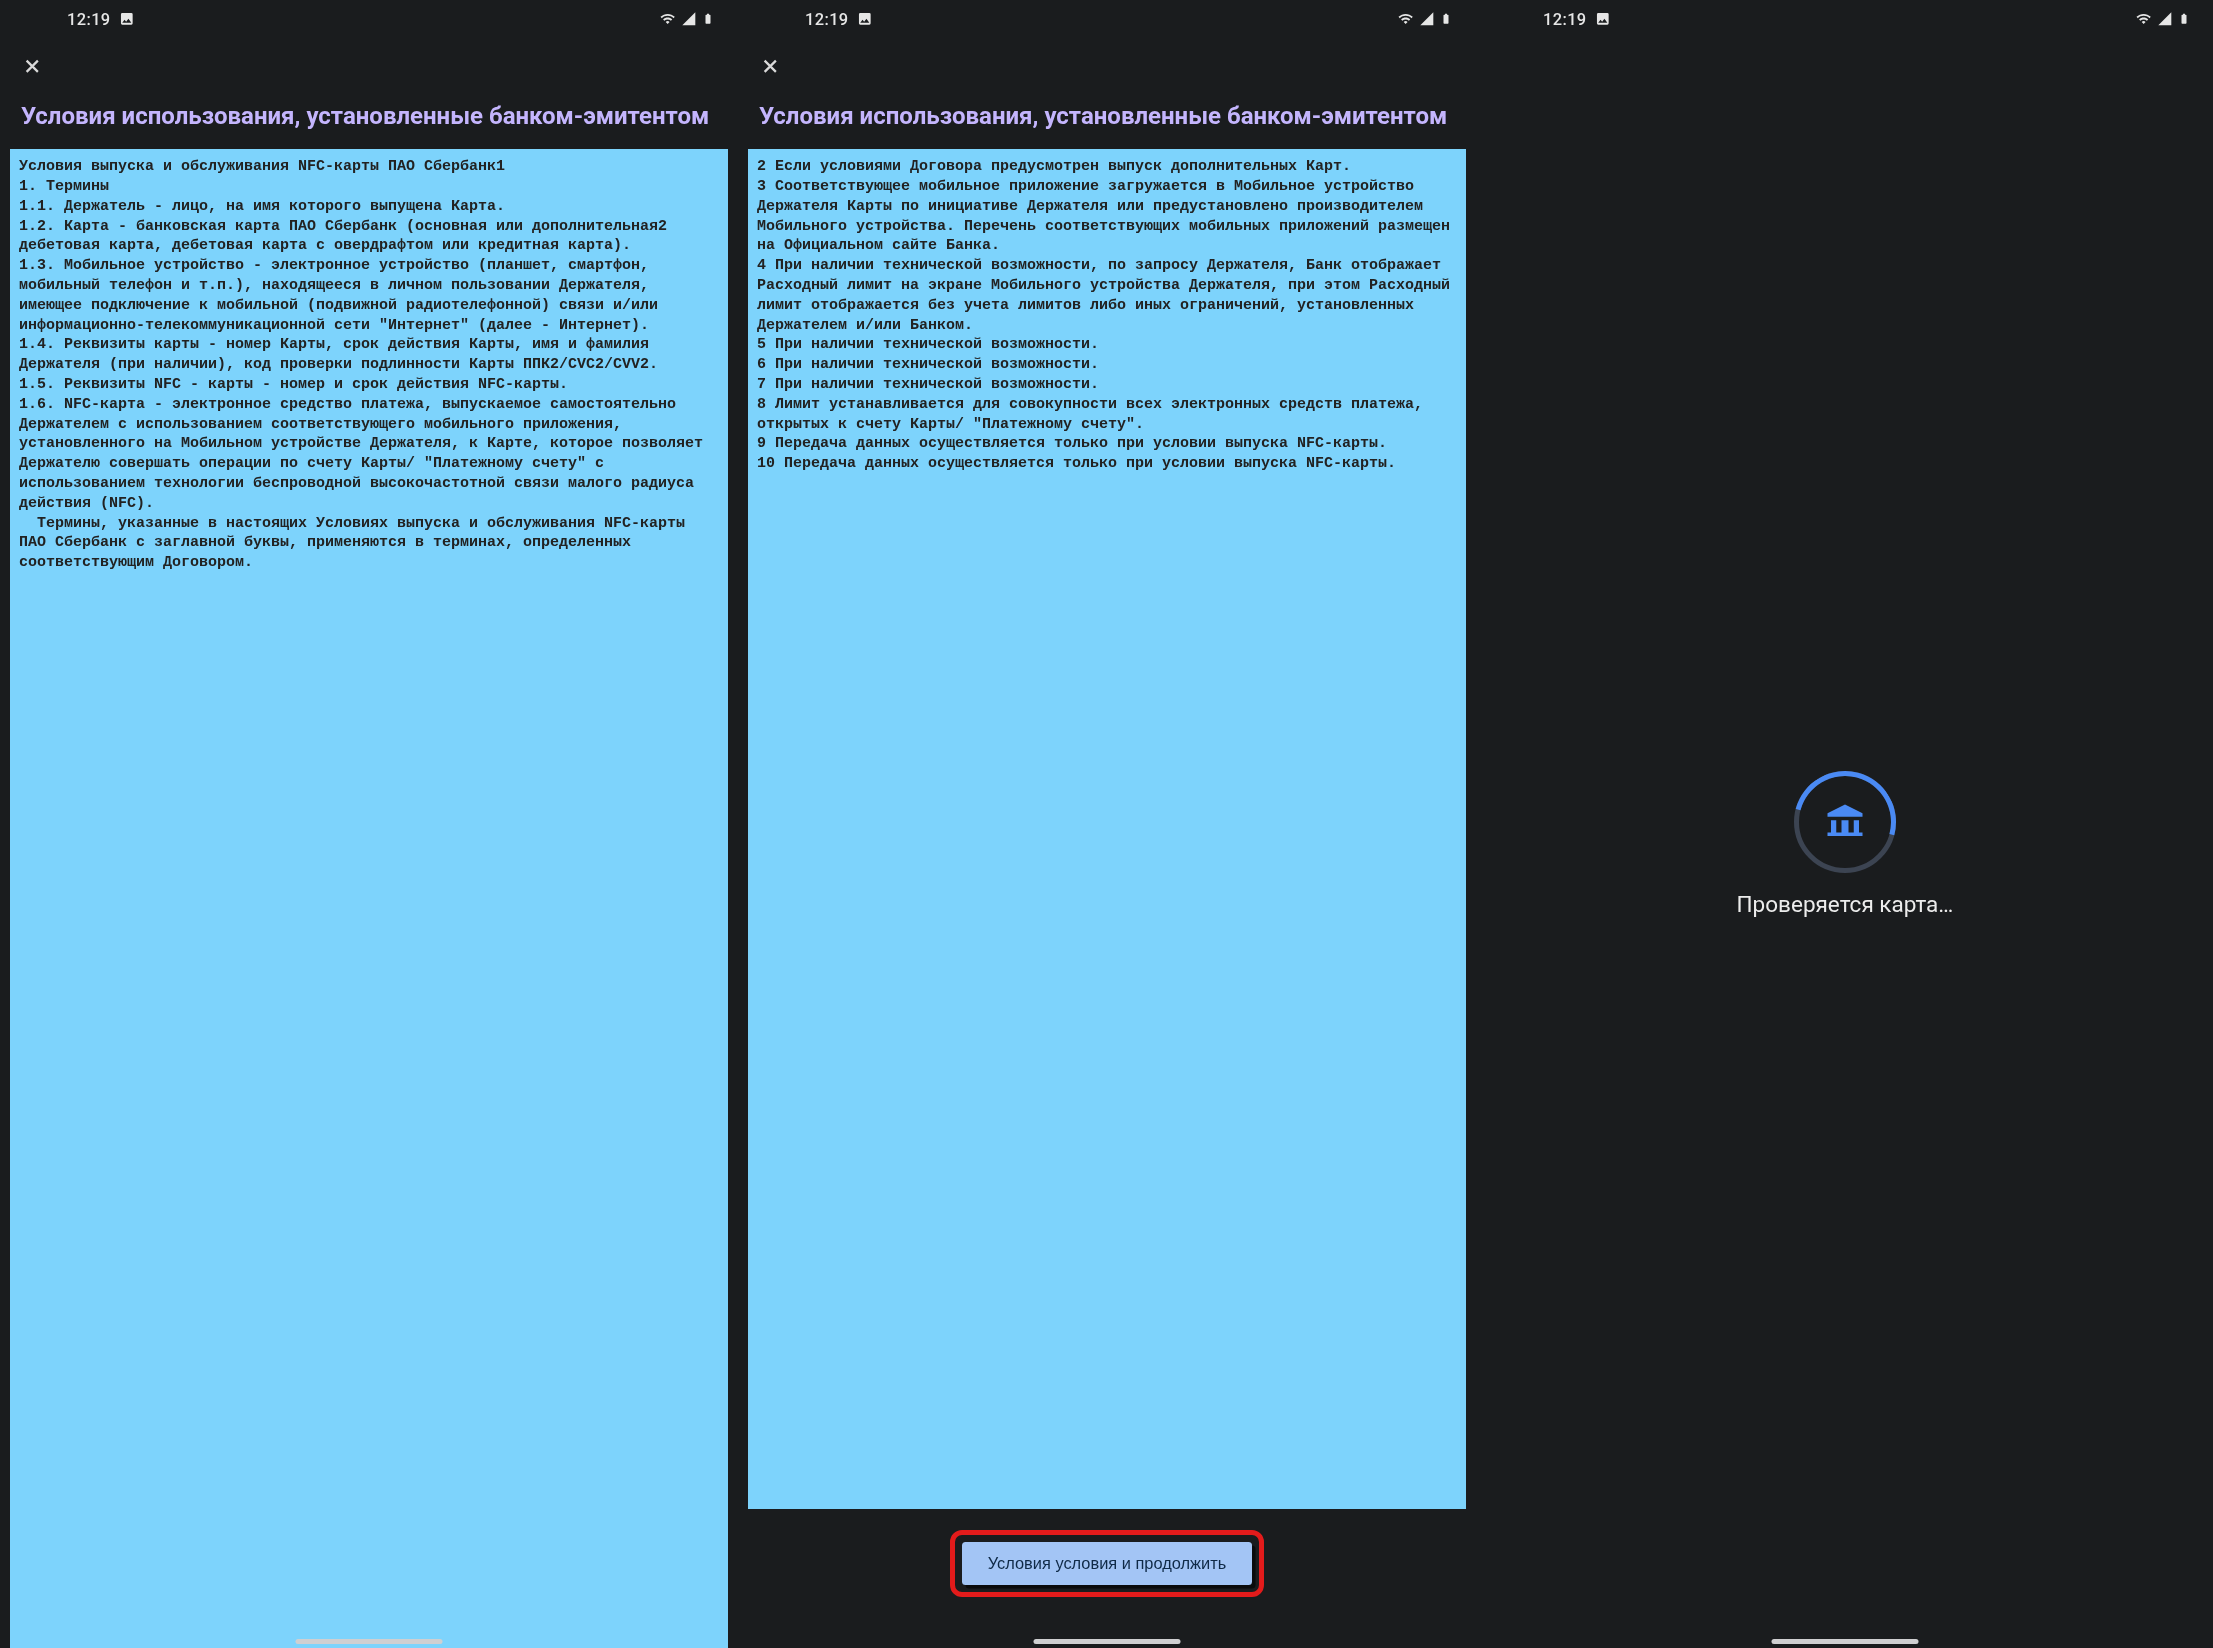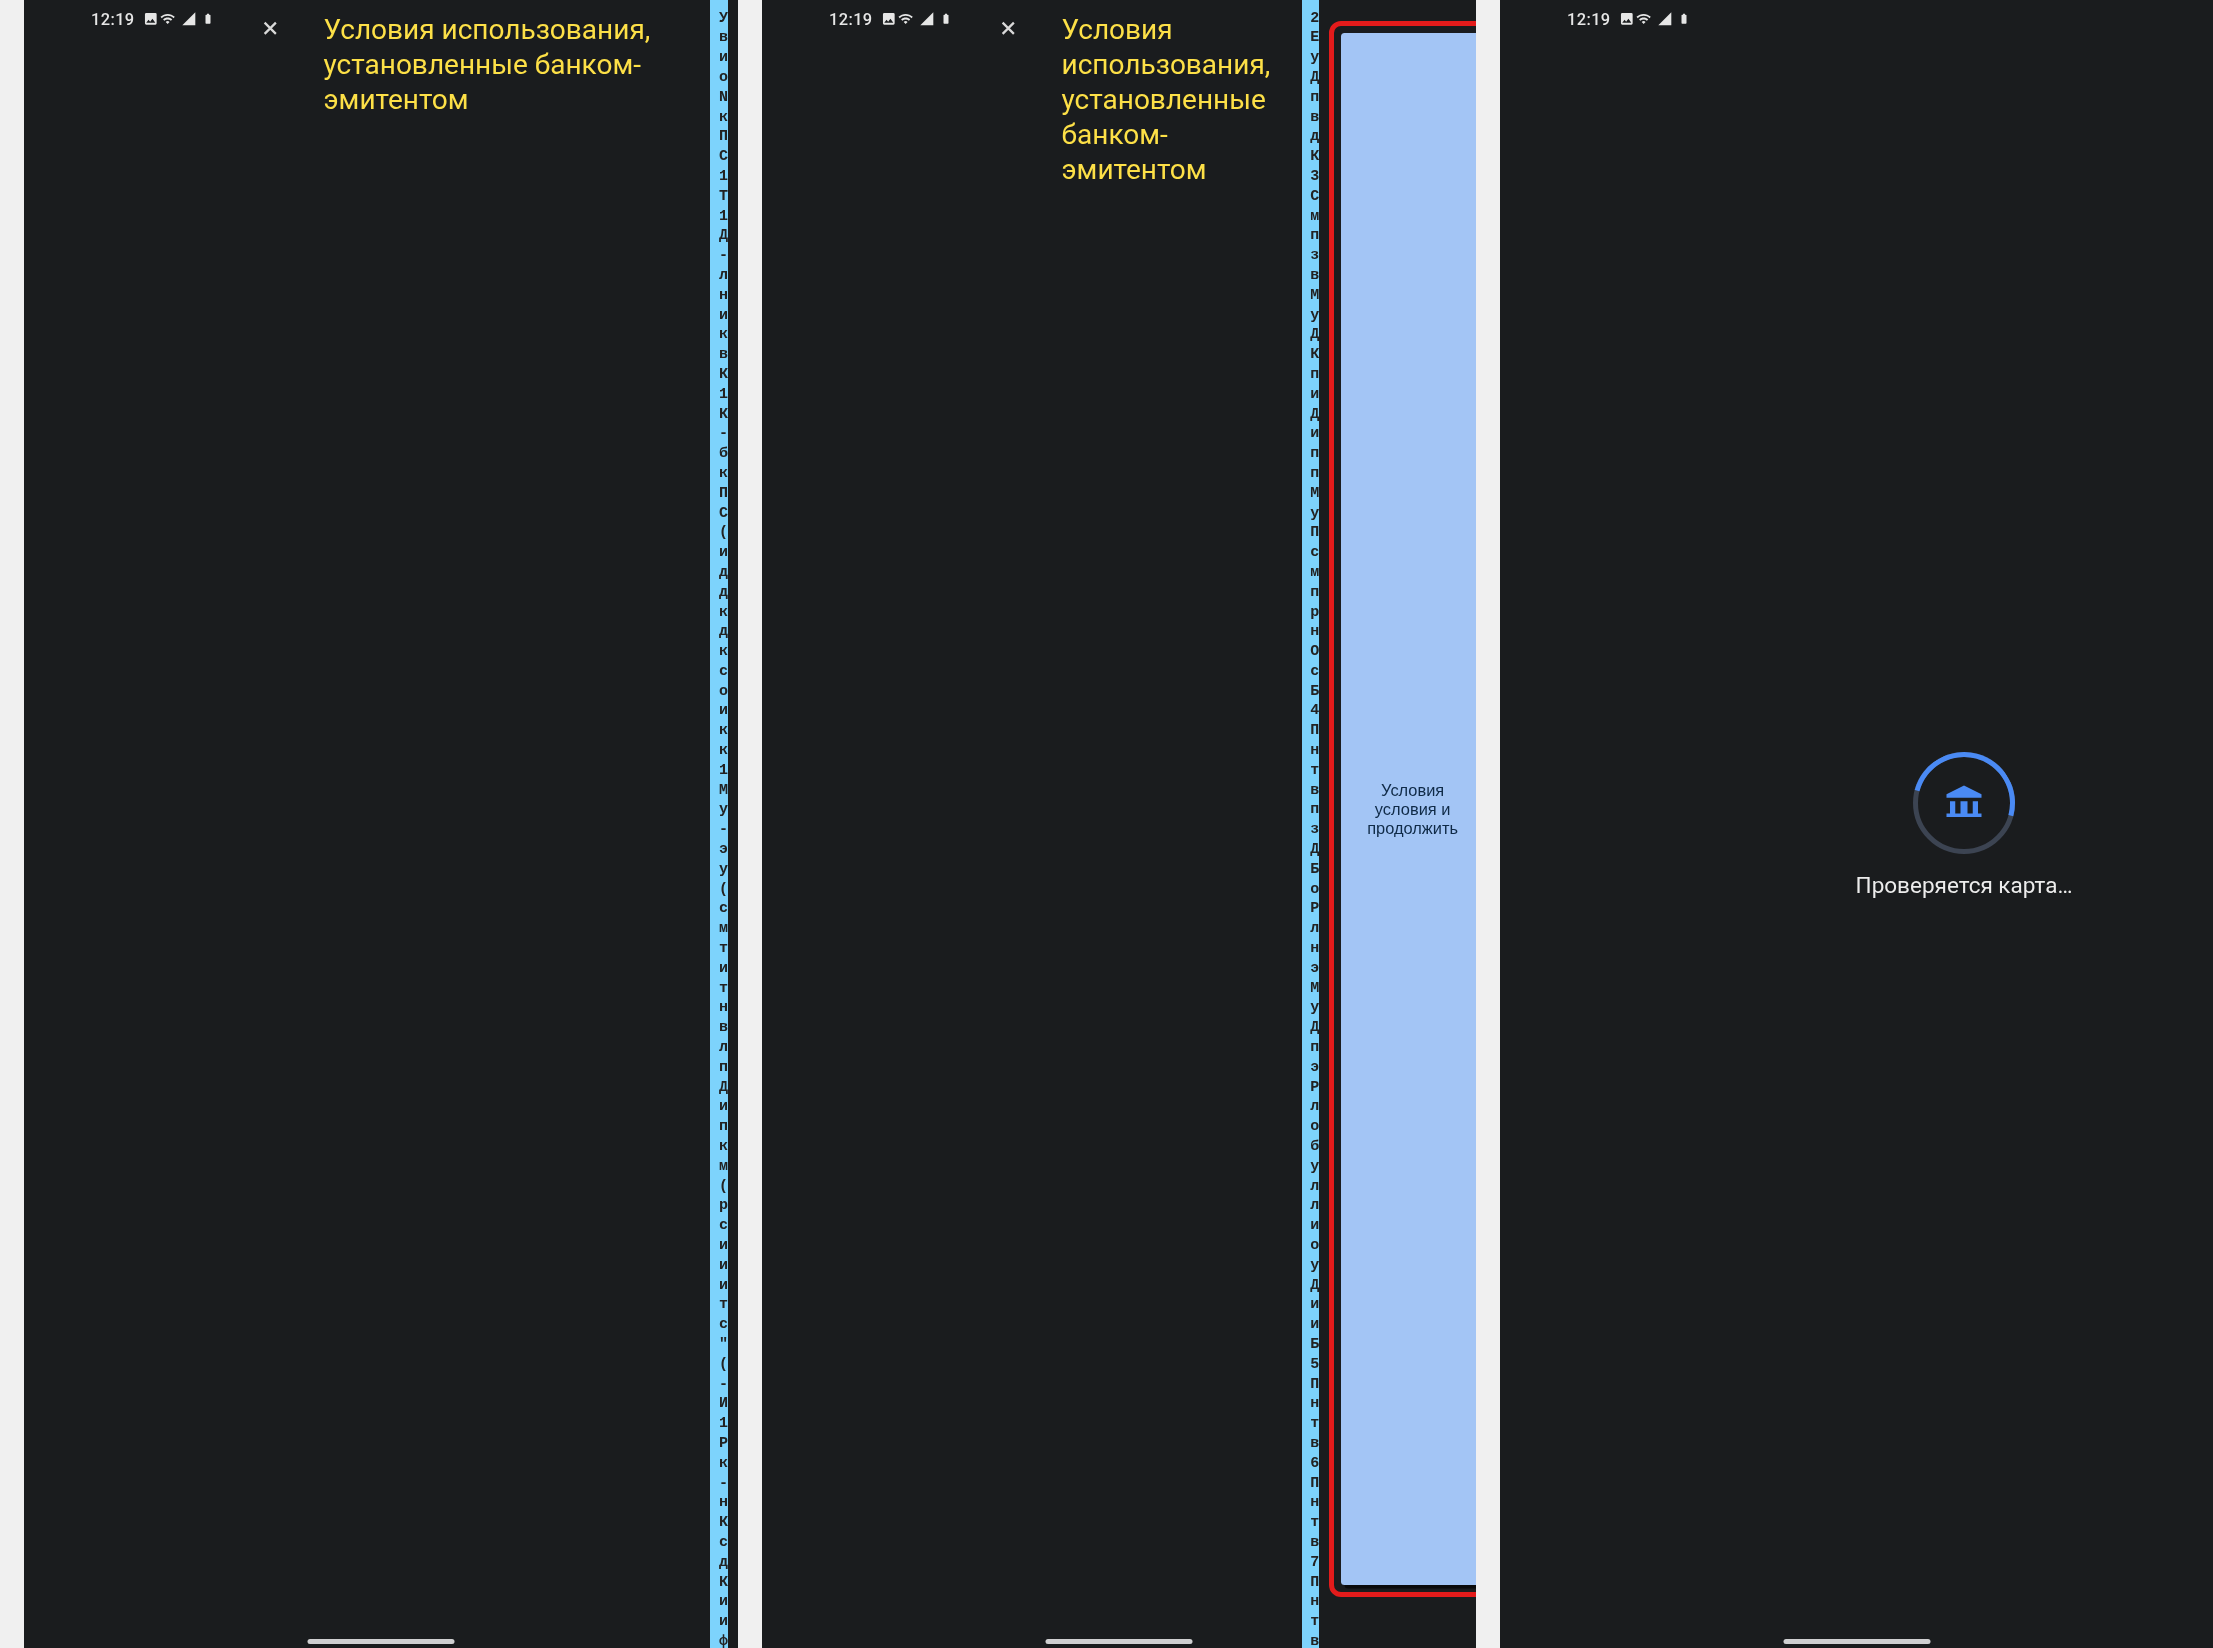--- a/index.html
+++ b/index.html
@@ -14,23 +14,22 @@
     height: 1649px;
     display: flex;
     gap: 0;
   }
   .phone {
     width: 369px;
     flex: 1;
     background: #1a1c1e;
     position: relative;
     display: flex;
-    flex-direction: row;
+    flex-direction: column;
     overflow: hidden;
-    margin-left: 24px;
   }
   .status-bar {
     height: 38px;
     display: flex;
     justify-content: space-between;
     align-items: center;
     padding: 0 24px 0 67px;
     color: #e6e6e6;
     font-size: 16.4px;
     font-weight: 500;
@@ -49,23 +48,23 @@
   .close-row {
     padding: 17.3px 21px 8.6px 21px;
   }
   .close-btn {
     color: #d9d9d9;
     font-size: 22.5px;
     cursor: pointer;
     display: inline-block;
   }
   .title {
-    color: #fde047;
-    font-size: 28px;
-    font-weight: 400;
+    color: #c4b5fd;
+    font-size: 24px;
+    font-weight: 700;
     line-height: 1.25;
     padding: 12px 21px 17.3px 21px;
   }
   .terms-box {
     background: #7dd3fc;
     margin: 0 10.4px;
     padding: 8.6px 8.6px;
     color: #222;
     font-family: "Courier New", monospace;
     font-size: 15px;

